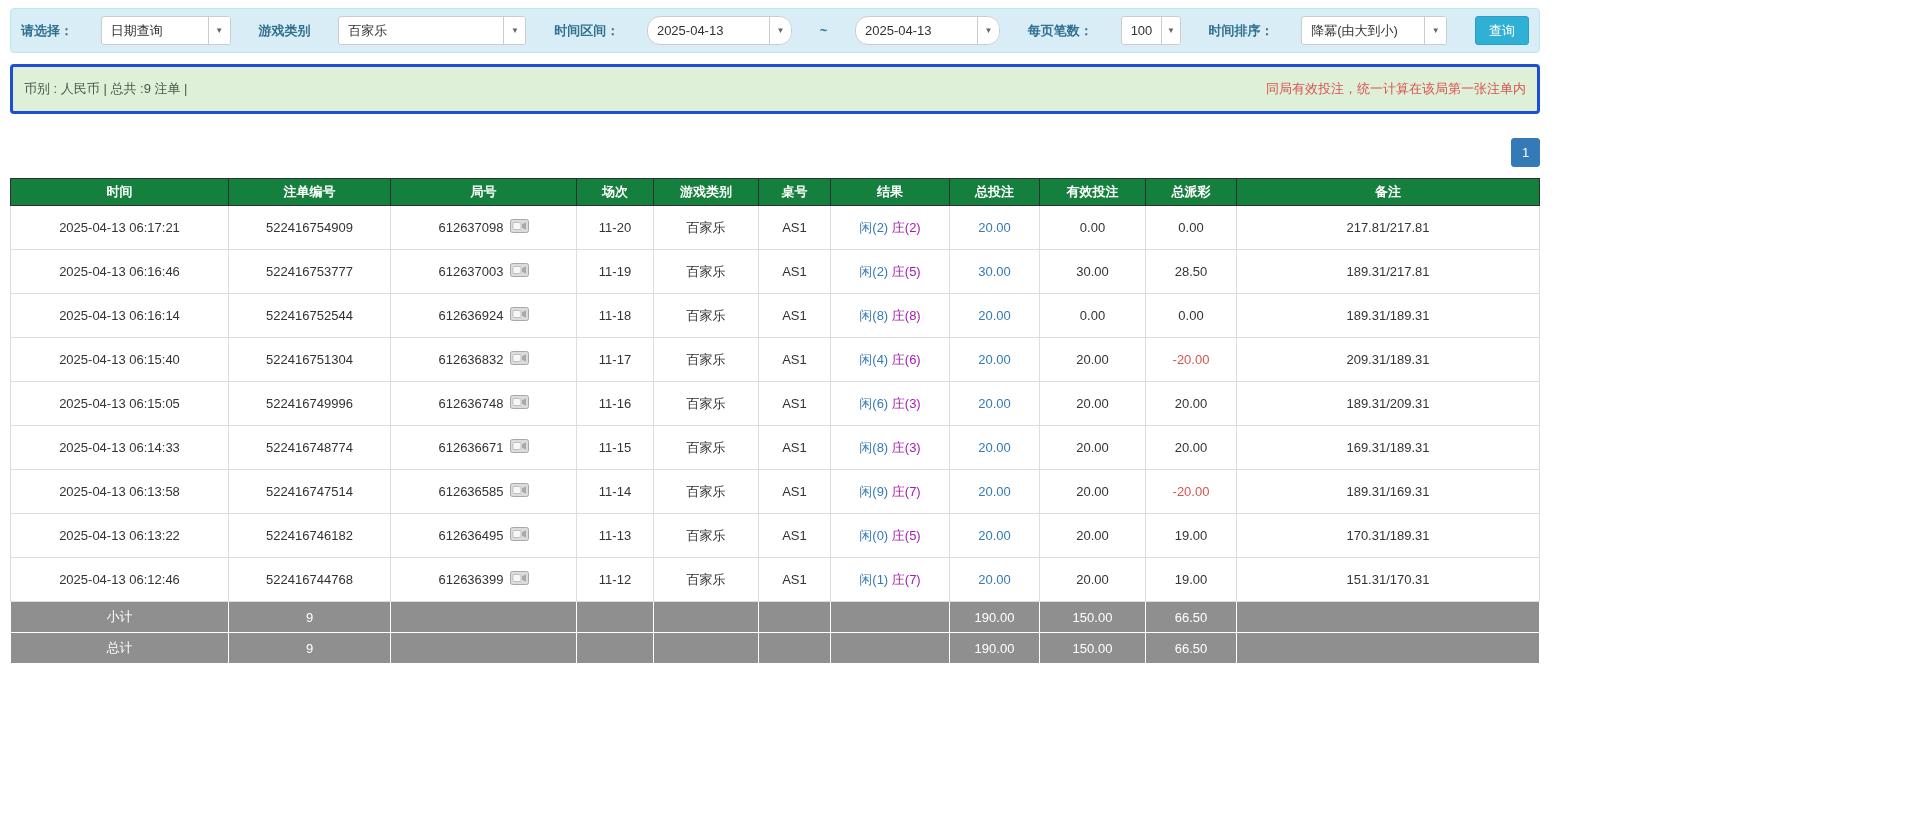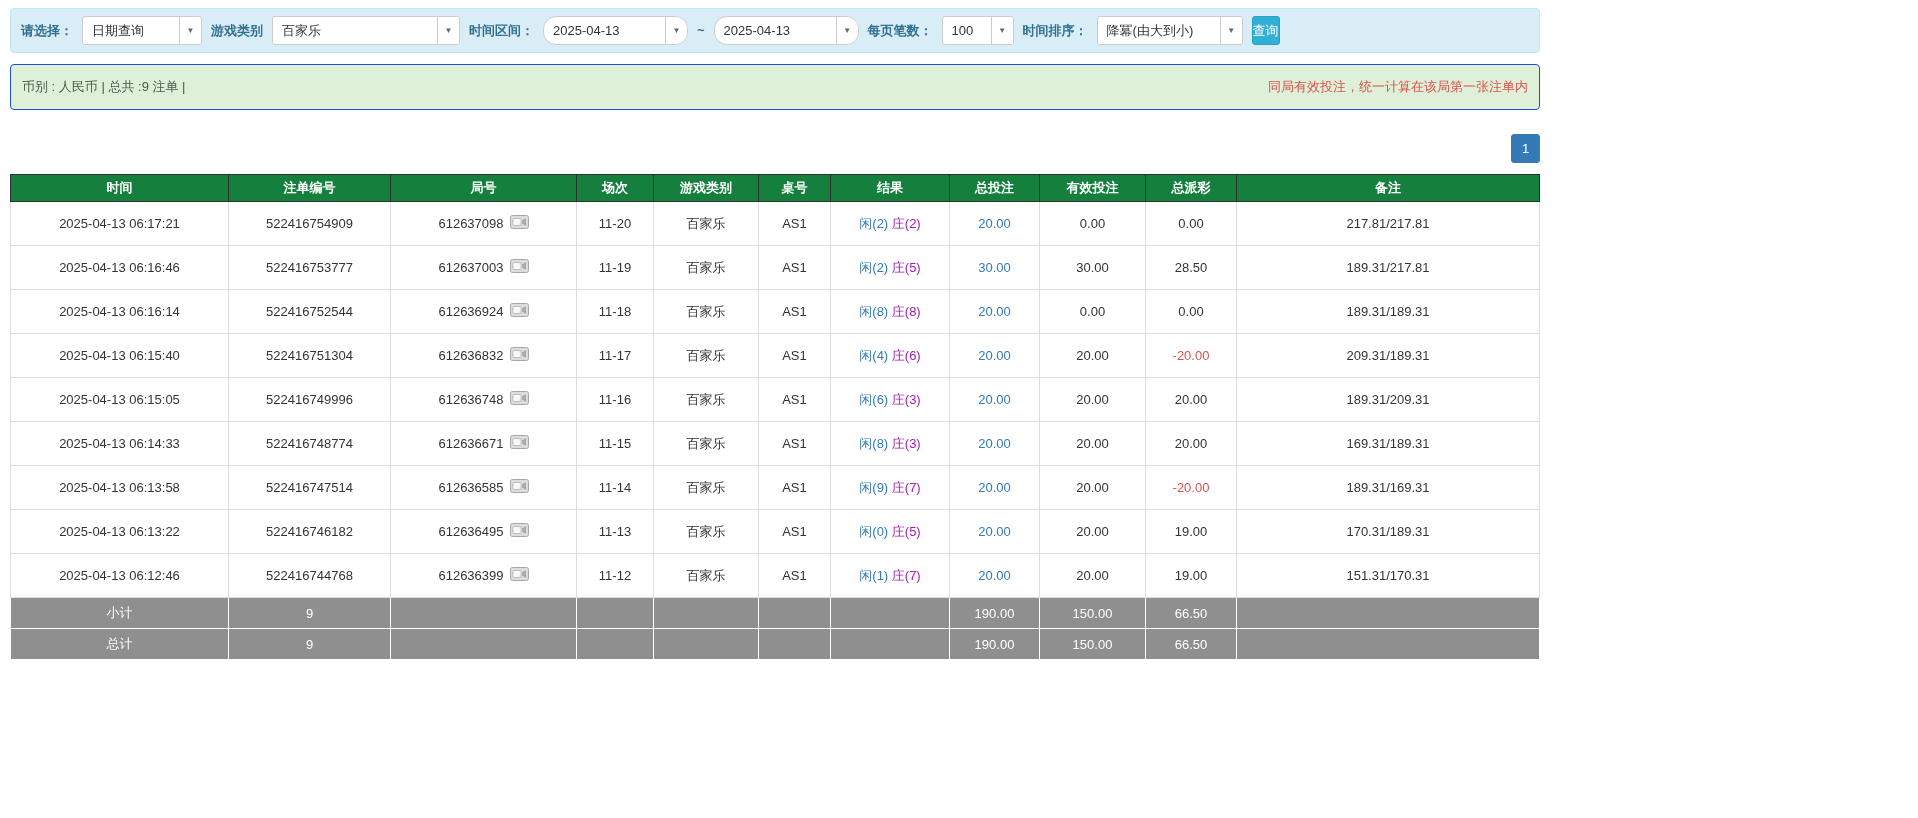--- a/index.html
+++ b/index.html
@@ -7,44 +7,44 @@
   body {
     font-family: "Liberation Sans", "DejaVu Sans", sans-serif;
     font-size: 13px; color:#333;
     min-width: 1918px; min-height: 818px;
   }
   .page { width: 1530px; margin: 8px 0 0 10px; }
 
   
   .filter-bar {
     background:#d9edf7; border:1px solid #bce8f1; border-radius:4px;
-    padding:7px 10px; display:flex; align-items:center; gap:9px;
+    padding:7px 10px; display:flex; align-items:center; gap:9px;justify-content:space-between;
   }
   .f-label { color:#31708f; font-weight:bold; white-space:nowrap; }
   .tilde { color:#31708f; font-weight:bold; }
   .select {
     display:inline-flex; align-items:stretch; background:#fff;
     border:1px solid #ccc; border-radius:3px; height:29px; overflow:hidden;
   }
   .select .val { flex:1; display:flex; align-items:center; padding:0 9px; white-space:nowrap; color:#333; }
   .select .caret-seg {
     width:22px; border-left:1px solid #ccc; display:flex; align-items:center;
     justify-content:center; color:#666; font-size:8px; background:#fff;
   }
-  .w130 { width:120px; } .w188 { width:188px; } .w145 { width:145px;border-radius:13px; }
-  .w72  { width:72px; }  .w150 { width:146px; }
+  .w130 { width:130px; } .w188 { width:188px; } .w145 { width:145px;border-radius:13px; }
+  .w72  { width:60px; }  .w150 { width:146px; }
   .btn-query {
     background:#31b0d5; border:1px solid #28a1c5; color:#fff;
-    height:29px; padding:0 0; border-radius:3px; font-size:13px; cursor:pointer;
+    height:29px; padding:0 13px; border-radius:3px; font-size:13px; cursor:pointer;
     font-family: inherit;
   }
 
   
   .info-bar {
-    margin-top:11px; background:#dff0d8; border:1px solid #1d4ed8; border-radius:4px;
+    margin-top:11px; background:#dff0d8; border:3px solid #1d4ed8; border-radius:4px;
     padding:13px 11px; display:flex; justify-content:space-between; align-items:center;
   }
   .info-left { color:#4c584c; }
   .info-right { color:#d9534f; }
 
   
   .pagination-row { display:flex; justify-content:flex-end; margin:24px 0 11px; }
   .page-btn {
     min-width:29px; height:29px; background:#337ab7; border:1px solid #337ab7;
     color:#fff; display:flex; align-items:center; justify-content:center;

